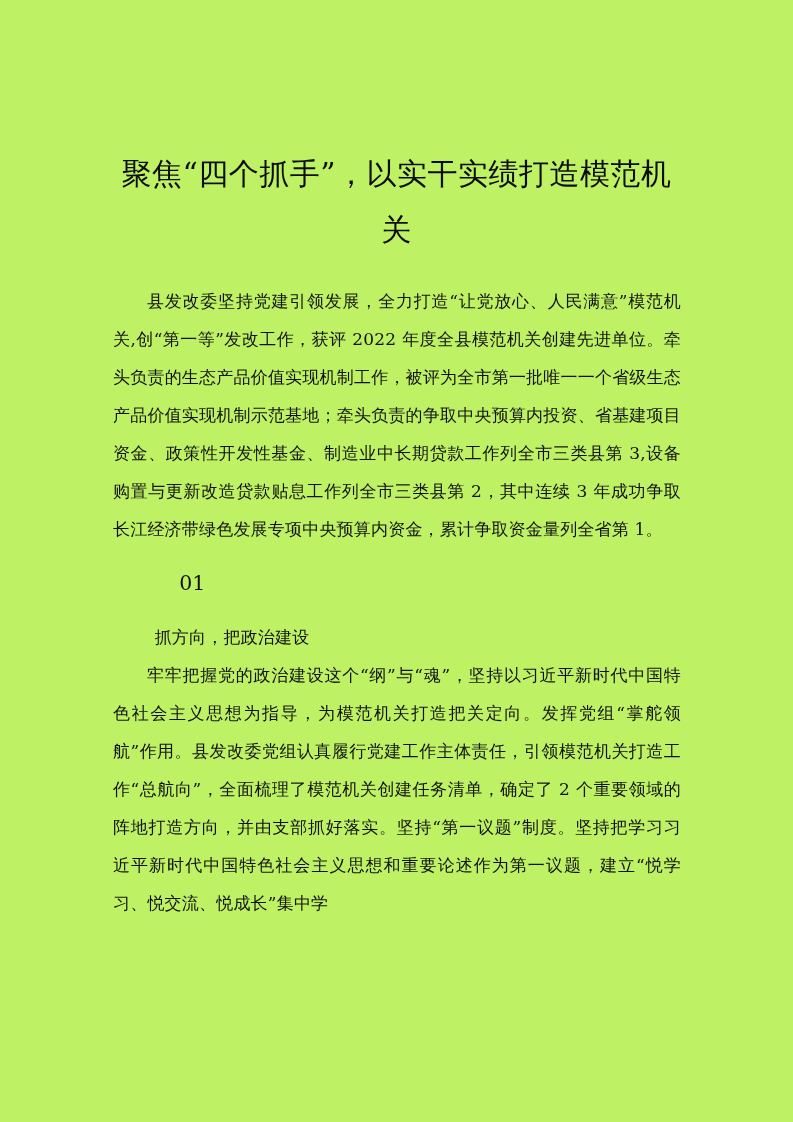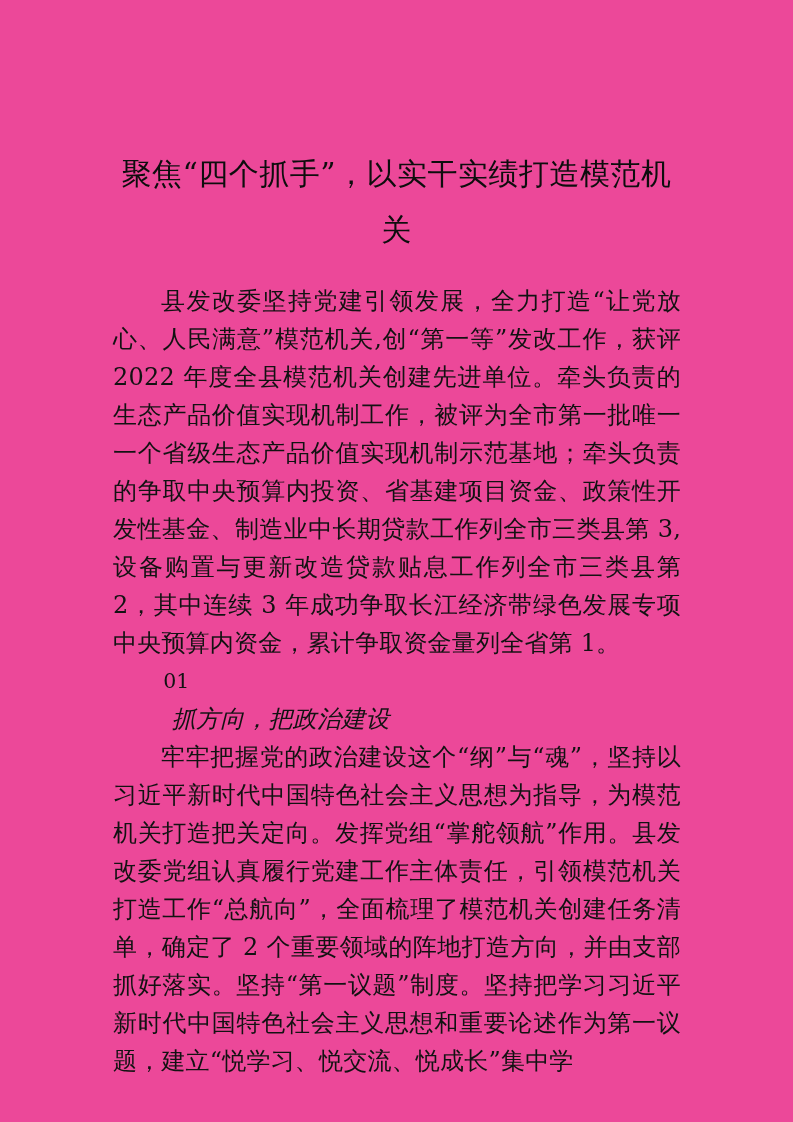--- a/index.html
+++ b/index.html
@@ -15,21 +15,21 @@
     font-family: "DejaVu Serif", "Liberation Serif", serif;
     color: #000000;
     -webkit-font-smoothing: antialiased;
   }
 
   .page {
     position: relative;
     width: 793px;
     height: 1122px;
     box-sizing: border-box;
-    background: #ec4899;
+    background: #bef264;
   }
 
   
   .doc-title {
     position: absolute;
     left: 113px;
     top: 126px;
     width: 567px;
     text-align: center;
     font-family: "DejaVu Serif", "Liberation Serif", serif;
@@ -45,42 +45,41 @@
   .body-block {
     position: absolute;
     left: 113px;
     top: 282px;
     width: 568px;
   }
 
   p.para {
     margin: 0;
     font-family: "DejaVu Serif", "Liberation Serif", serif;
-    font-size: 24px;
+    font-size: 17px;
     line-height: 38px;
     text-align: justify;
     text-justify: inter-character;
     text-align-last: left;
     letter-spacing: 0.2px;
     color: #121212;
     word-break: break-all;
   }
 
   p.indent {
     text-indent: 2em;
   }
 
   p.flush-indent {
     text-indent: 2.45em;
     text-align: right;
-    font-style: italic;
   }
 
   .section-num {
-    margin: 0;
+    margin: 16px;
     font-family: "DejaVu Serif", "Liberation Serif", serif;
     font-size: 20.5px;
     line-height: 38px;
     text-indent: 2.45em;
     color: #121212;
     text-align: left;
   }
 </style>
 </head>
 <body>

